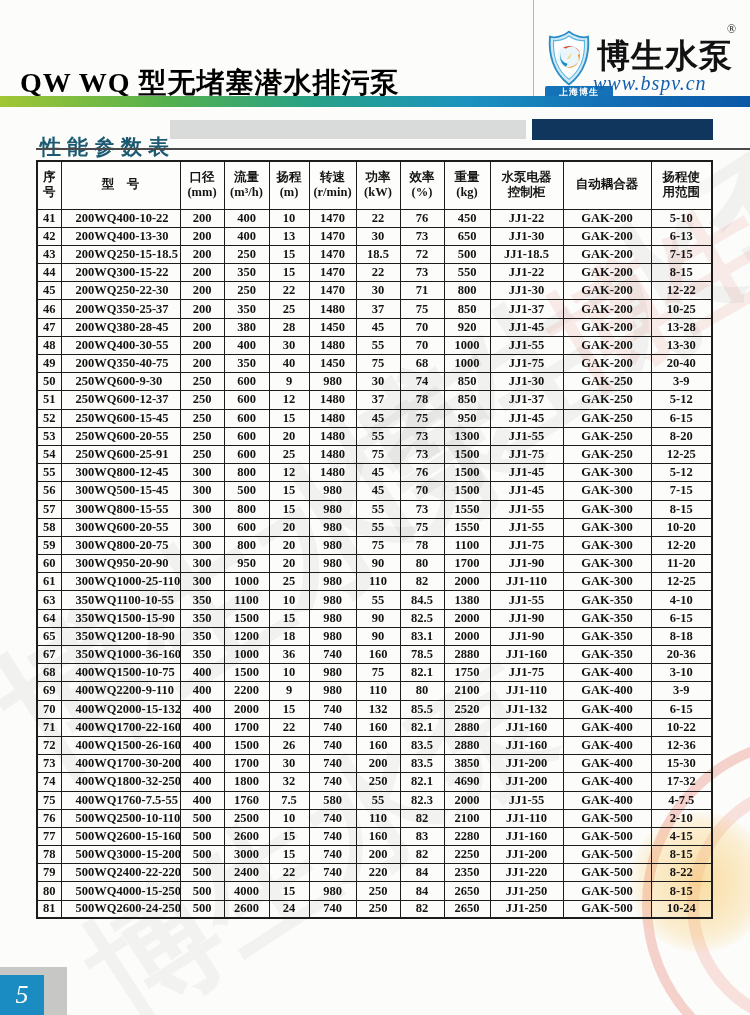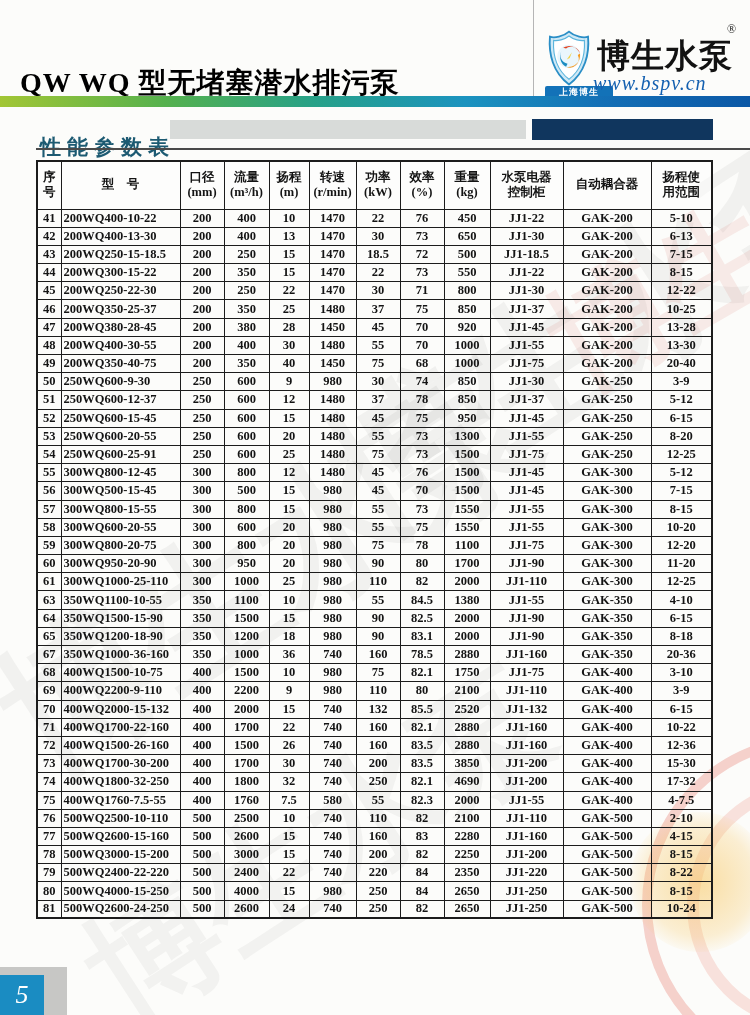--- a/index.html
+++ b/index.html
@@ -46,21 +46,21 @@
   .bar-navy { position:absolute; left:532px; top:7px; width:181px; height:21px; background:#10365e; }
   .section-underline { position:absolute; left:36px; top:36px; width:714px; height:2px; background:#4a4a4a; }
   
   .tbl-wrap { position:absolute; left:36px; top:160px; z-index:1; }
   table { border-collapse:collapse; table-layout:fixed; width:675px; background:transparent;
     border:2px solid #1c1c1c; }
   th, td { border:1px solid #1c1c1c; text-align:center; font-weight:bold; color:#141414;
     overflow:hidden; white-space:nowrap; }
   thead th { height:48px; font-size:12.5px; line-height:1.25; background:rgba(255,255,255,0.45); }
   tbody td { height:18.2px; font-size:12.5px; padding:0 1px; }
-  tbody td.c1 { text-align:left; padding-left:2px; }
+  tbody td.c1 { text-align:left; padding-left:14px; }
   th .unit { display:block; font-weight:bold; }
   th .unit:empty { display:none; }
   
   .pg-gray { position:absolute; left:0; top:967px; width:67px; height:48px; background:#c7c7c5; z-index:2; }
   .pg-blue { position:absolute; left:0; top:975px; width:44px; height:40px; background:#1a8cc2; z-index:3;
     color:#fff; font-size:26px; font-style:italic; text-align:center; line-height:40px;
     font-family:"Liberation Serif",serif; }
 </style>
 </head>
 <body>

